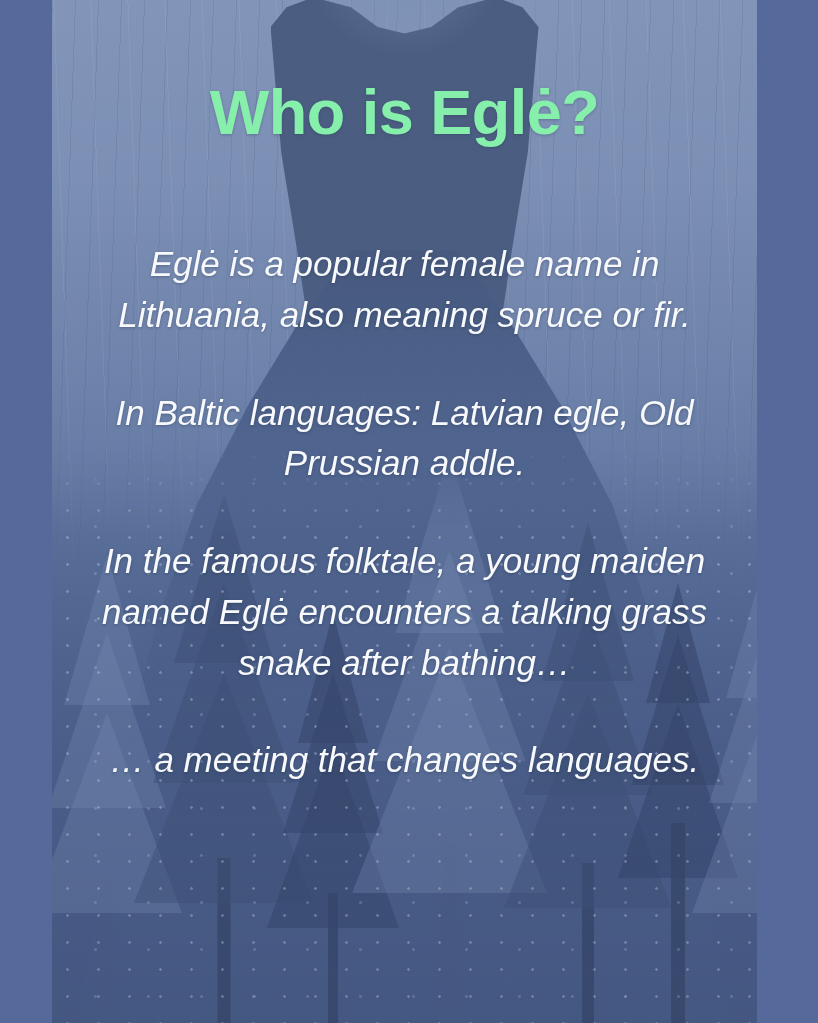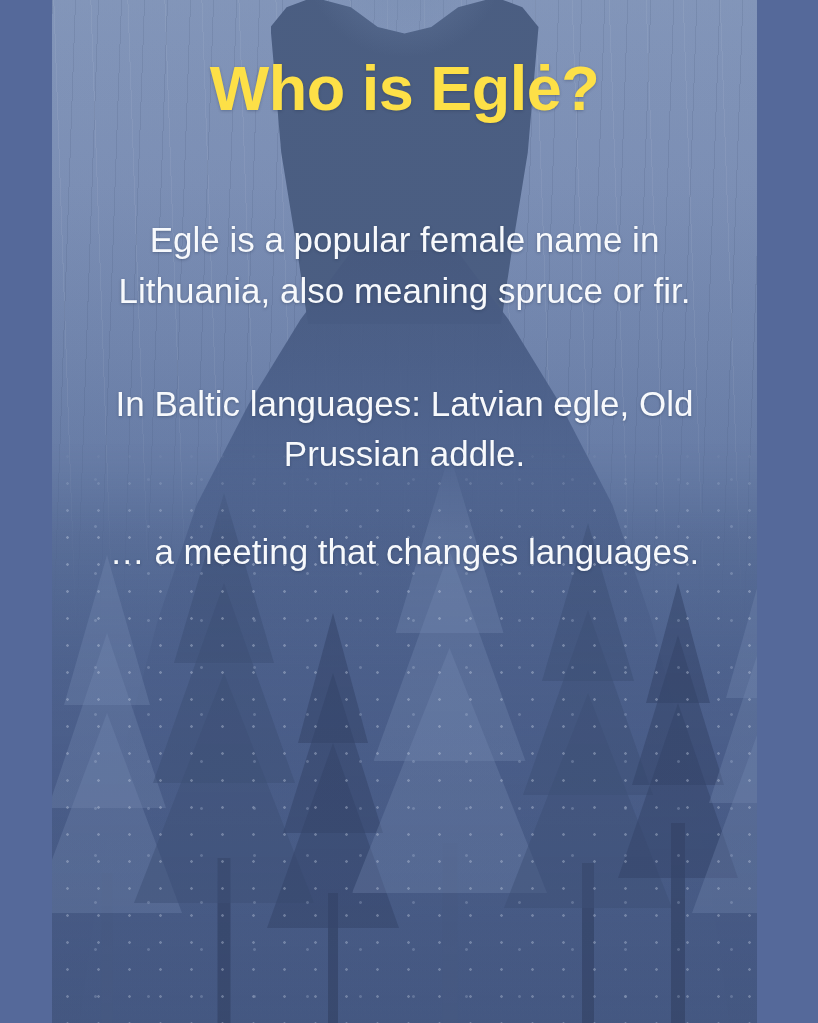--- a/index.html
+++ b/index.html
@@ -221,44 +221,45 @@
     height: 1023px;
     z-index: 7;
     box-sizing: border-box;
     padding: 0 24px;
     color: #ffffff;
     text-align: center;
   }
 
   .page-title {
     margin: 0;
-    padding-top: 55px;
+    padding-top: 79px;
     font-size: 63px;
     font-weight: 700;
     line-height: 1.05;
     letter-spacing: -0.5px;
-    color: #fde047;
+    color: #86efac;
     text-shadow: 0 1px 3px rgba(30,42,70,.30);
   }
 
   .body-copy {
     margin: 0;
     padding-top: 94px;
+    font-style: italic;
   }
 
   .para {
     margin: 0;
     font-size: 35px;
     font-weight: 300;
     line-height: 1.45;
     color: #f7f9fc;
     text-shadow: 0 1px 3px rgba(30,42,70,.35);
   }
   .para + .para { margin-top: 49px; }
-  .para.gap-large { margin-top: 62px; }
+  .para.gap-large { margin-top: 47px; }
   .para.closing { margin-top: 47px; }
 </style>
 </head>
 <body>
 
 <div class="slide">
 
   <div class="photo">
     <div class="photo-wall"></div>
     <div class="photo-scratches"></div>
@@ -327,17 +328,18 @@
 
   <div class="side-band left"></div>
   <div class="side-band right"></div>
 
   <div class="content">
     <h1 class="page-title">Who is Eglė?</h1>
 
     <div class="body-copy">
       <p class="para">Eglė is a popular female name in Lithuania, also meaning spruce or fir.</p>
       <p class="para gap-large">In Baltic languages: Latvian egle, Old Prussian addle.</p>
+      <p class="para gap-large">In the famous folktale, a young maiden named Eglė encounters a talking grass snake after bathing…</p>
       <p class="para closing">… a meeting that changes languages.</p>
     </div>
   </div>
 
 </div>
 
 </body></html>

